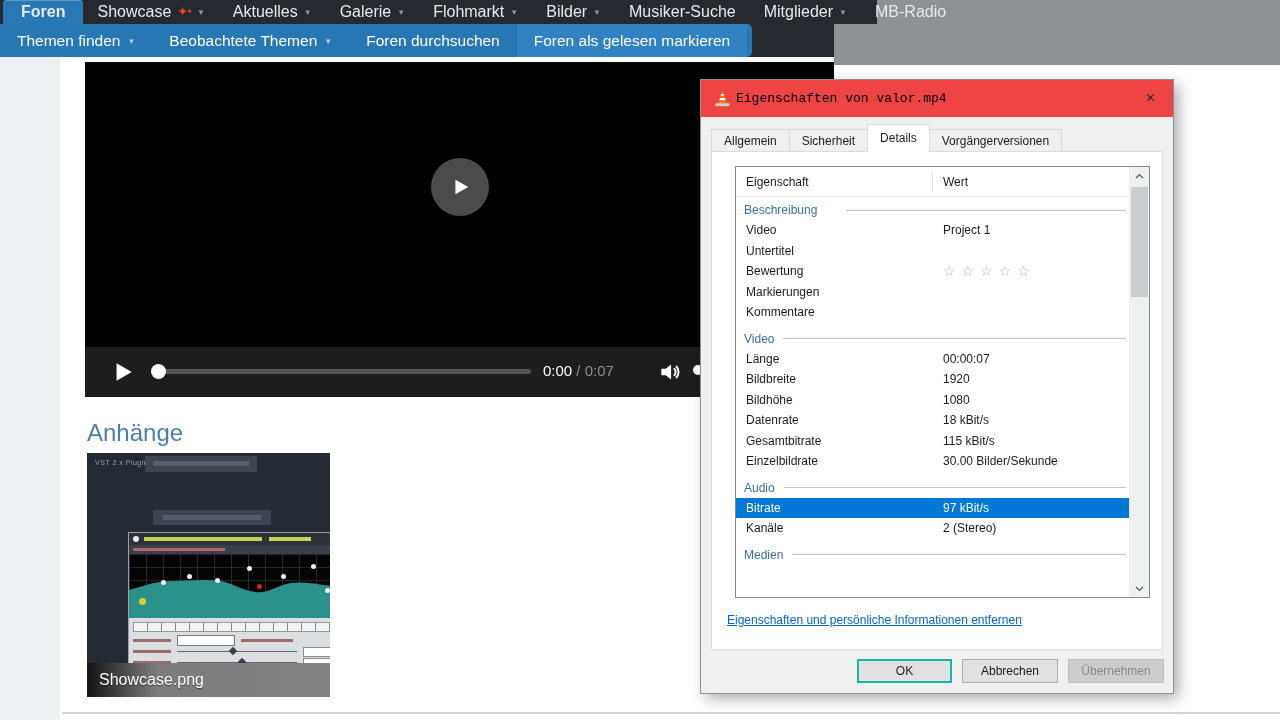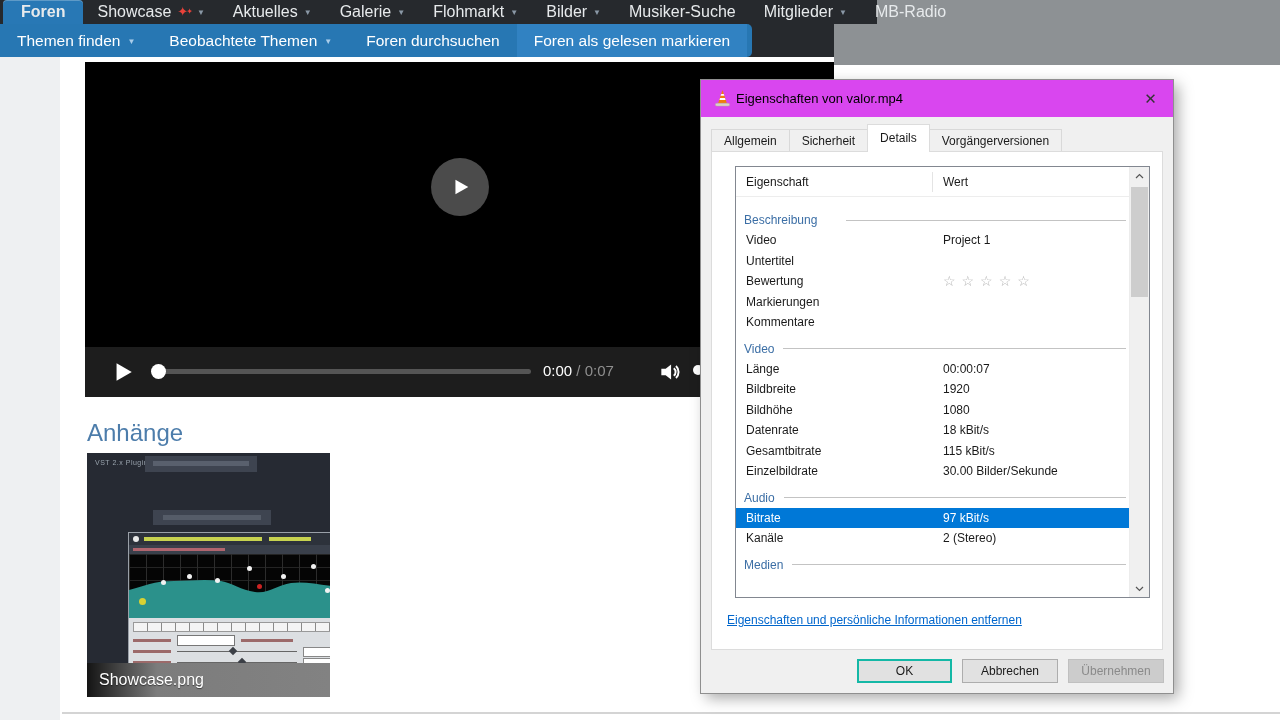--- a/index.html
+++ b/index.html
@@ -77,38 +77,38 @@
   .t-btns i{width:30px;height:9px;border:1px solid #8a8a8a;background:#cfd2d5;}
   .t-label{position:absolute;left:0;top:210px;width:243px;height:34px;line-height:34px;
     background:linear-gradient(90deg,#141414 0px,#4a4a4a 36px,#7c7c7c 70px,#828282 100%);
     color:#fff;font-size:16px;padding-left:12px;box-sizing:border-box;text-shadow:0 1px 1px rgba(0,0,0,.5);}
 
   .bottom-line{position:absolute;left:62px;top:712px;width:1218px;height:1.5px;background:#d4d4d4;}
 
   
   .dialog{position:absolute;left:701px;top:80px;width:472px;height:613px;background:#f0f0f0;
     box-shadow:0 0 0 1px #8f8f8f,5px 5px 14px rgba(0,0,0,.35);z-index:20;font-size:12px;color:#1a1a1a;}
-  .d-title{position:absolute;left:0;top:0;width:100%;height:37px;background:#d946ef;}
+  .d-title{position:absolute;left:0;top:0;width:100%;height:37px;background:#ef4444;font-family:Liberation Mono, monospace;}
   .d-title .txt{position:absolute;left:35px;top:0;line-height:37px;font-size:13px;color:#000;}
   .d-cone{position:absolute;left:12px;top:9px;}
   .d-close{position:absolute;right:0;top:0;width:45px;height:37px;text-align:center;line-height:37px;
     font-size:15px;color:#333;cursor:pointer;}
   .d-page{position:absolute;left:10px;top:71px;width:452px;height:499px;background:#fff;border:1px solid #dcdcdc;box-sizing:border-box;}
   .d-tabs{position:absolute;left:10px;top:44px;height:28px;display:flex;z-index:3;}
   .tab{background:#f0f0f0;border:1px solid #d9d9d9;border-bottom:none;margin-top:5px;height:22px;
     line-height:22px;padding:0 12px;margin-right:-1px;cursor:pointer;box-sizing:border-box;}
   .tab.active{background:#fff;height:28px;margin-top:0;line-height:26px;border:1px solid #dcdcdc;border-bottom:none;position:relative;z-index:4;}
   .d-list{position:absolute;left:34px;top:86px;width:415px;height:432px;background:#fff;
     border:1px solid #828790;box-sizing:border-box;z-index:5;overflow:hidden;}
   .d-cols{height:29px;display:flex;align-items:center;border-bottom:1px solid #ededed;width:394px;}
   .d-cols .c1{width:197px;padding-left:10px;box-sizing:border-box;border-right:1px solid #e4e4e4;height:20px;line-height:20px;}
   .d-cols .c2{padding-left:10px;height:20px;line-height:20px;}
   .rows{width:394px;}
   .sec-row{display:flex;align-items:center;height:20px;margin-top:6px;}
-  .sec-row.first{margin-top:13px;gap:20px;}
+  .sec-row.first{margin-top:3px;gap:20px;}
   .sec-name{color:#3b6ea5;padding-left:8px;white-space:nowrap;}
   .sec-line{flex:1;height:1px;background:#c3c3c3;margin:0 4px 0 9px;}
   .prop-row{display:flex;align-items:center;height:20.5px;}
   .p-label{width:197px;padding-left:10px;box-sizing:border-box;white-space:nowrap;}
   .p-value{padding-left:10px;white-space:nowrap;}
   .p-value.stars{color:#b3b3b3;font-size:14px;letter-spacing:6px;}
   .prop-row.selected{background:#0078d7;color:#fff;}
   .d-scroll{position:absolute;right:0;top:0;width:19px;height:430px;background:#f0f0f0;border-left:1px solid #ececec;}
   .sb-btn{position:absolute;left:0;width:19px;height:17px;display:flex;align-items:center;justify-content:center;cursor:pointer;}
   .sb-up{top:0;} .sb-down{bottom:0;}

